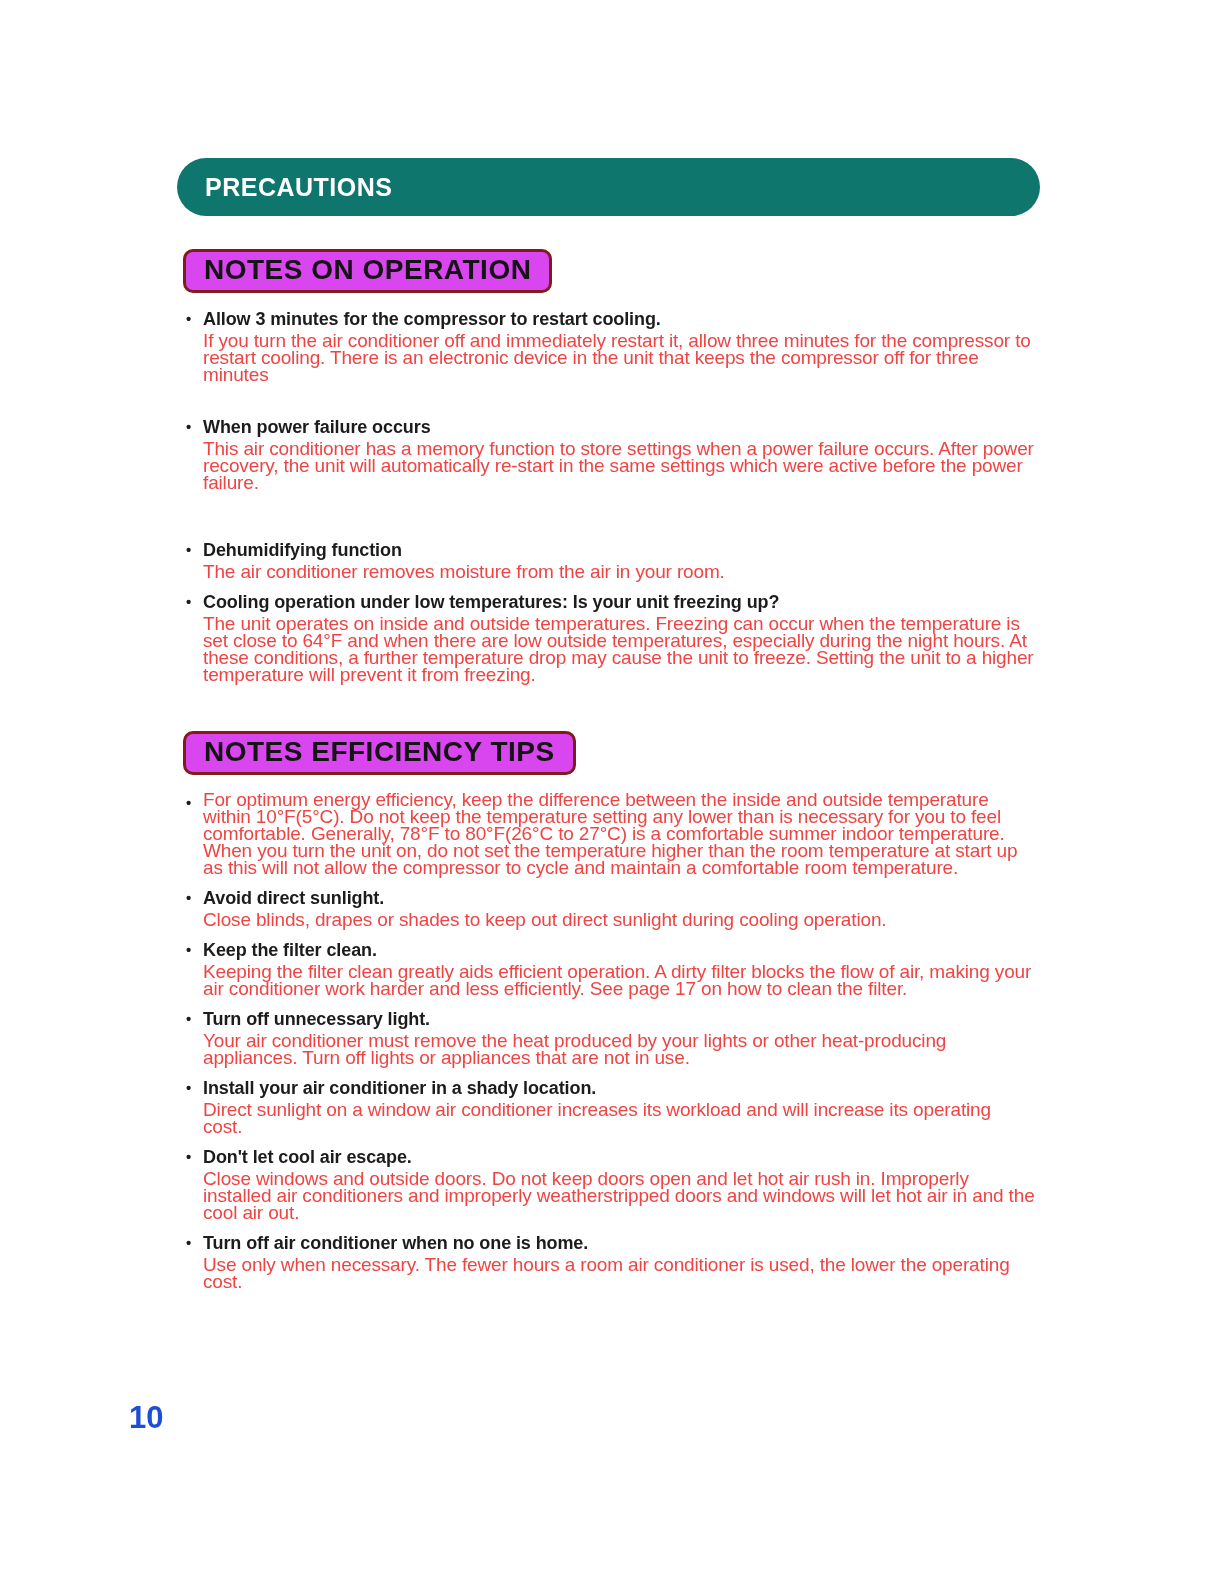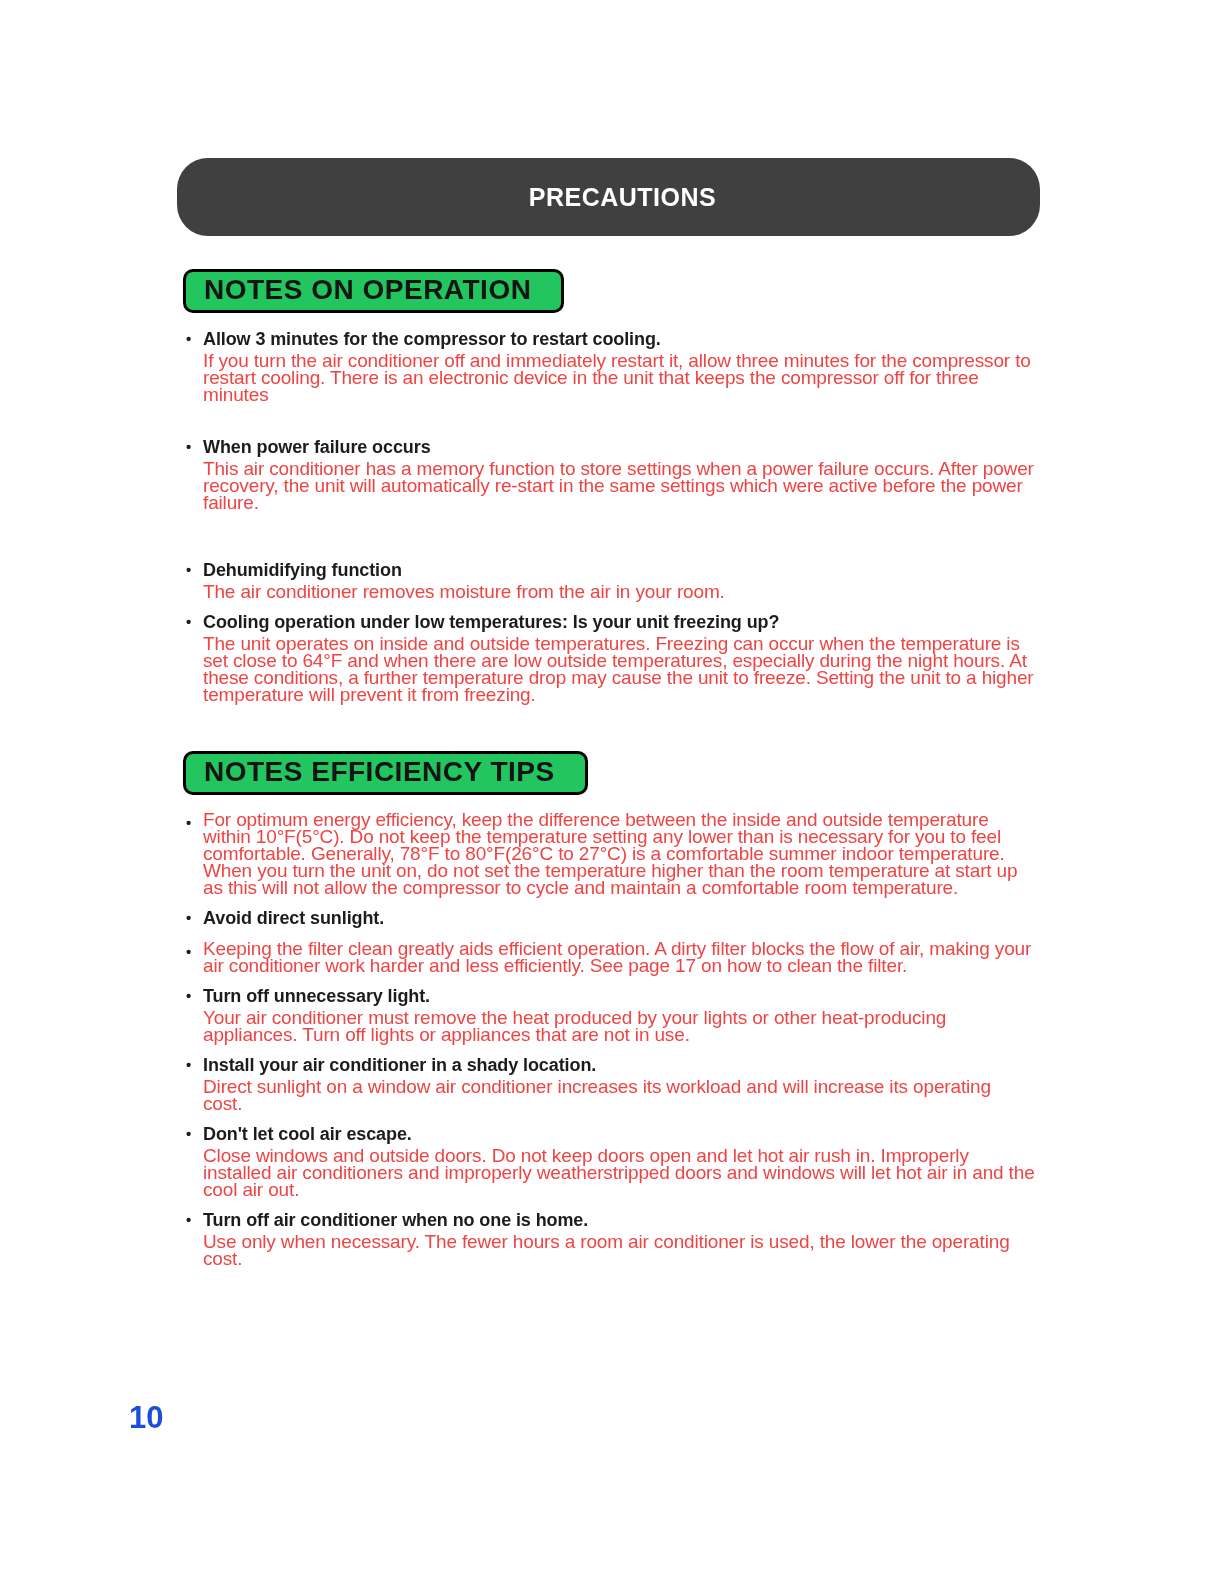--- a/index.html
+++ b/index.html
@@ -18,42 +18,41 @@
   }
   .content {
     position: absolute;
     left: 180px;
     top: 158px;
     width: 856px;
   }
   .banner {
     width: 863px;
     margin-left: -3px;
-    height: 78px;
-    background: #404040;
+    height: 58px;
+    background: #0f766e;
     border-radius: 31px;
     display: flex;
     align-items: center;
     padding-left: 28px;
     box-sizing: border-box;
     margin-bottom: 33px;
-    justify-content: center;
   }
   .banner-title {
     color: #ffffff;
     font-size: 25px;
     font-weight: bold;
     letter-spacing: 0.5px;
   }
   .section-heading {
     display: inline-block;
-    background: #22c55e;
-    border: 3px solid #000000;
+    background: #d946ef;
+    border: 3px solid #7f1d1d;
     border-radius: 10px;
-    padding: 2px 30px 4px 18px;
+    padding: 2px 18px 4px 18px;
     font-size: 28px;
     font-weight: bold;
     letter-spacing: 0.5px;
     color: #141414;
     margin-left: 3px;
     margin-bottom: 14px;
   }
   .heading-energy {
     margin-top: 48px;
     margin-bottom: 16px;
@@ -143,24 +142,26 @@
 
     <div class="item">
       <span class="bullet">•</span>
       <div class="item-body">For optimum energy efficiency, keep the difference between the inside and outside temperature within 10°F(5°C). Do not keep the temperature setting any lower than is necessary for you to feel comfortable. Generally, 78°F to 80°F(26°C to 27°C) is a comfortable summer indoor temperature.
 When you turn the unit on, do not set the temperature higher than the room temperature at start up as this will not allow the compressor to cycle and maintain a comfortable room temperature.</div>
     </div>
 
     <div class="item">
       <span class="bullet">•</span>
       <div class="item-title">Avoid direct sunlight.</div>
+      <div class="item-body">Close blinds, drapes or shades to keep out direct sunlight during cooling operation.</div>
     </div>
 
     <div class="item">
       <span class="bullet">•</span>
+      <div class="item-title">Keep the filter clean.</div>
       <div class="item-body">Keeping the filter clean greatly aids efficient operation. A dirty filter blocks the flow of air, making your air conditioner work harder and less efficiently. See page 17 on how to clean the filter.</div>
     </div>
 
     <div class="item">
       <span class="bullet">•</span>
       <div class="item-title">Turn off unnecessary light.</div>
       <div class="item-body">Your air conditioner must remove the heat produced by your lights or other heat-producing appliances. Turn off lights or appliances that are not in use.</div>
     </div>
 
     <div class="item">

